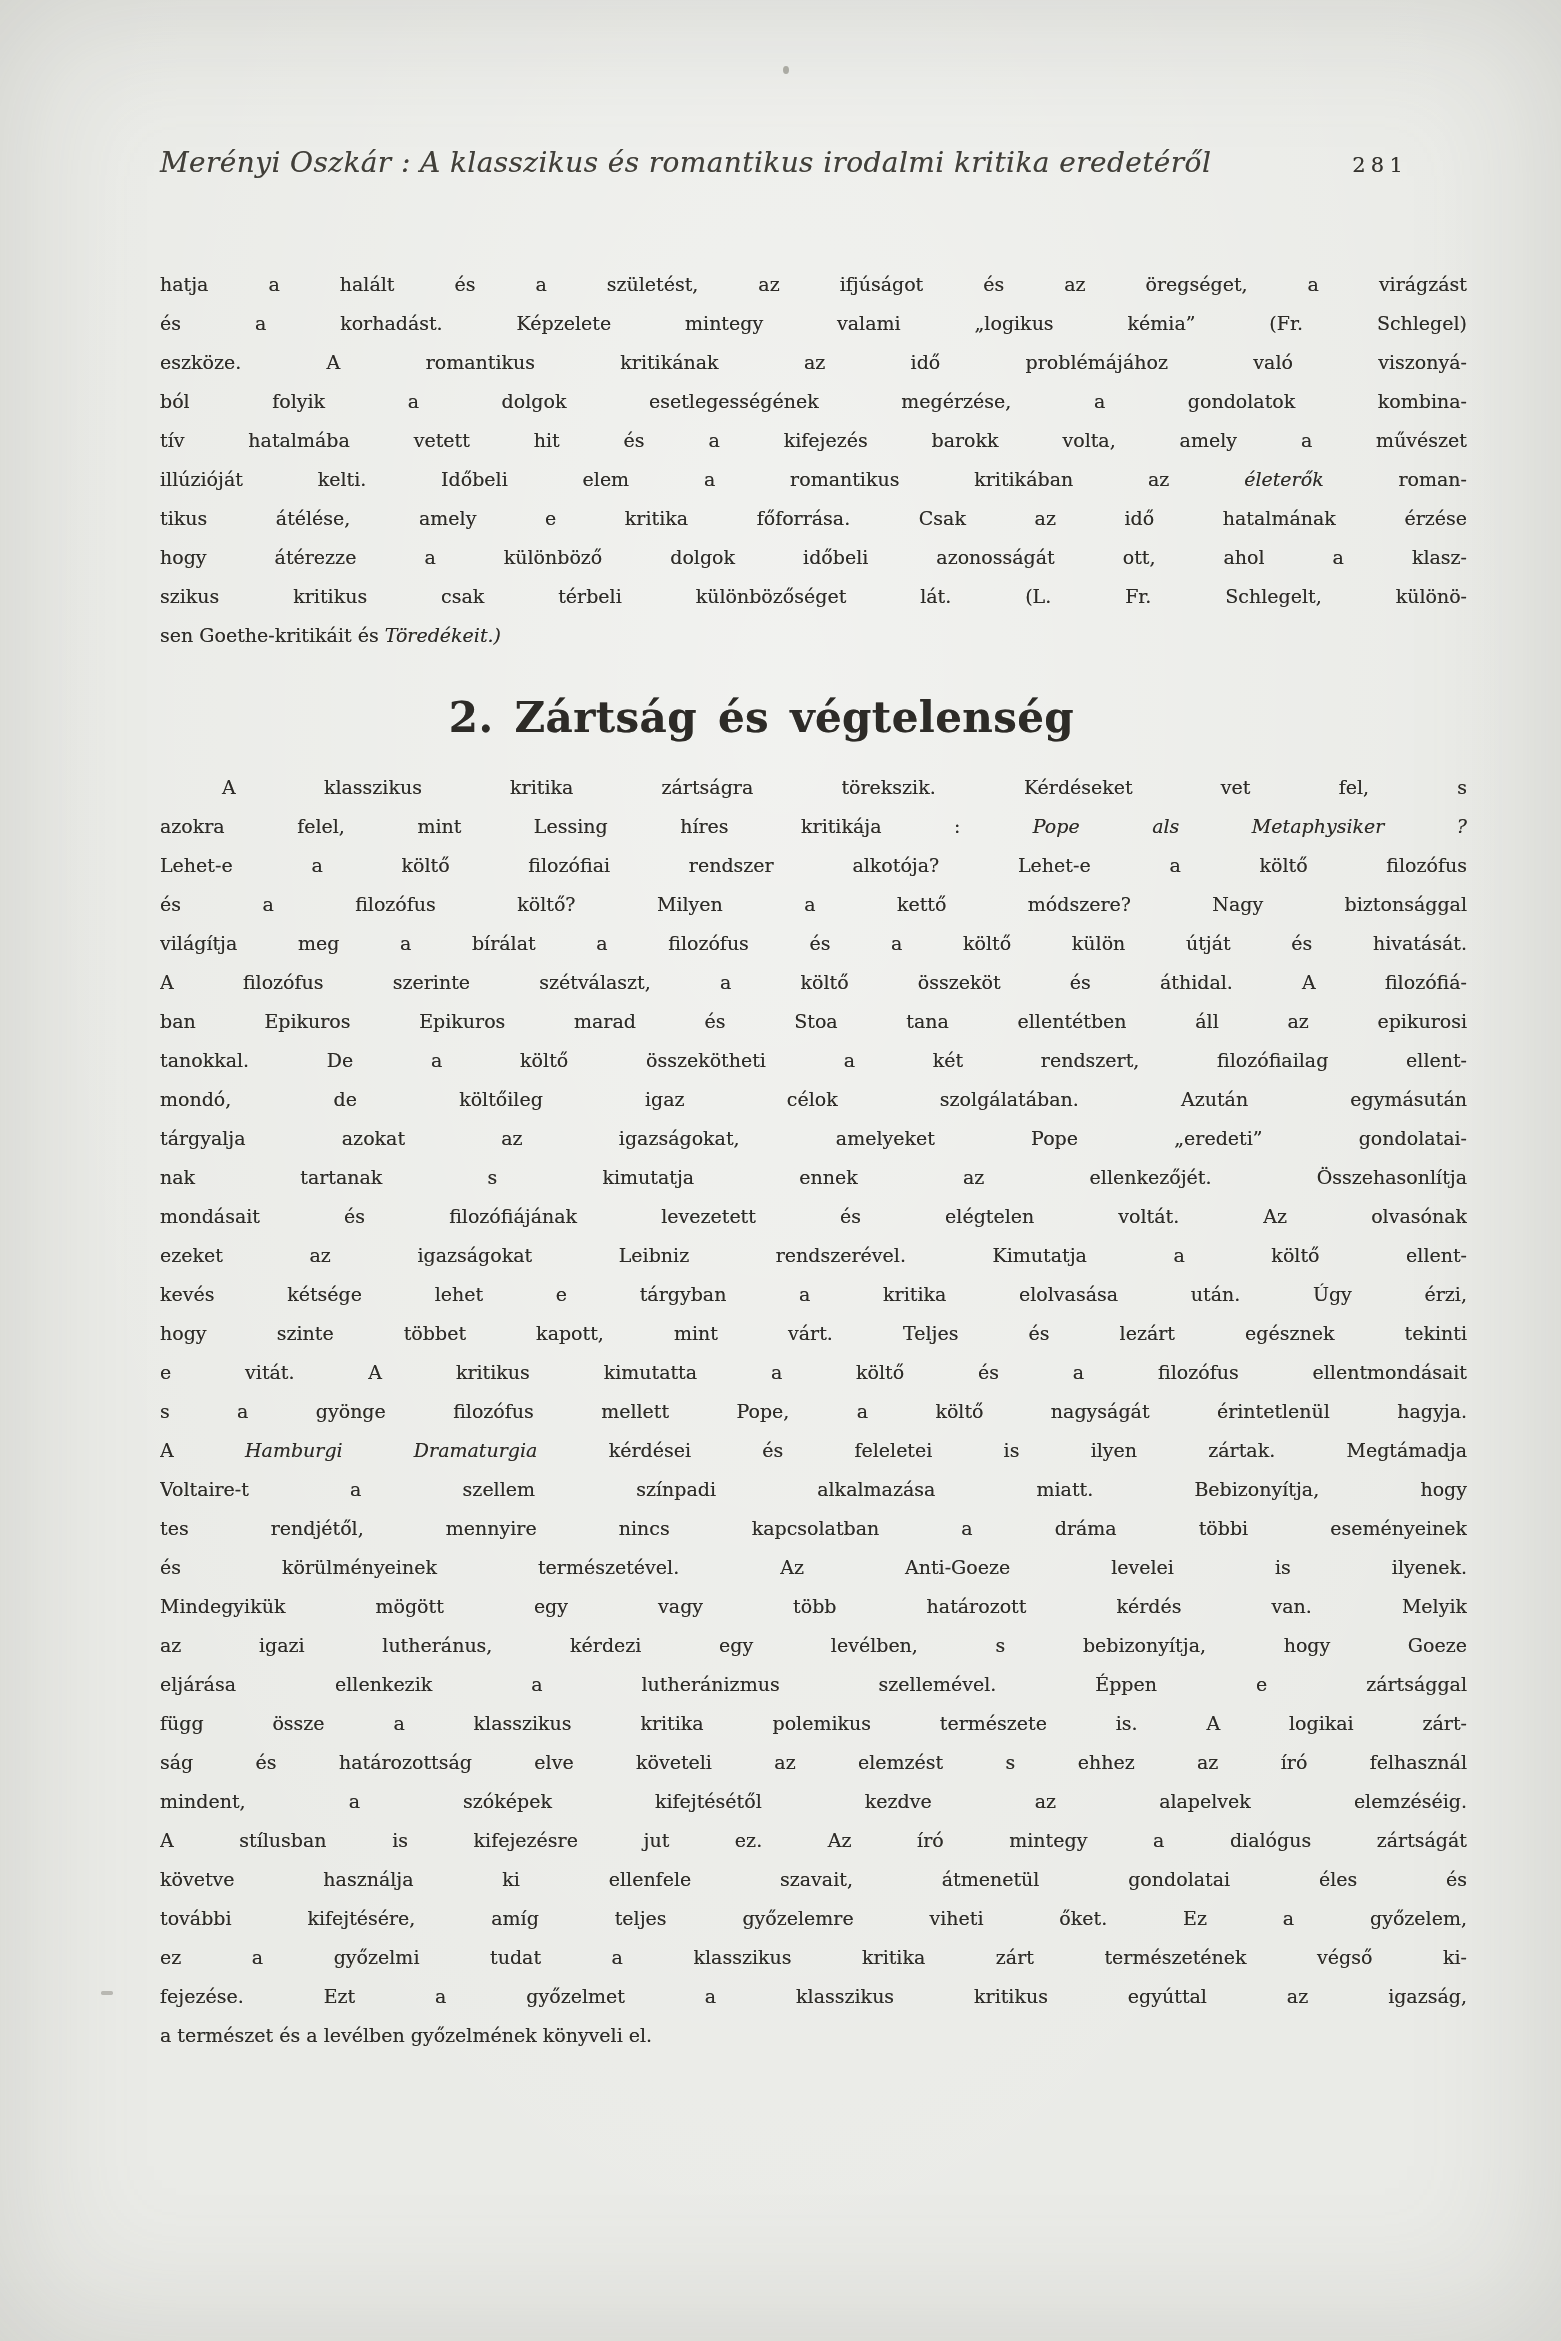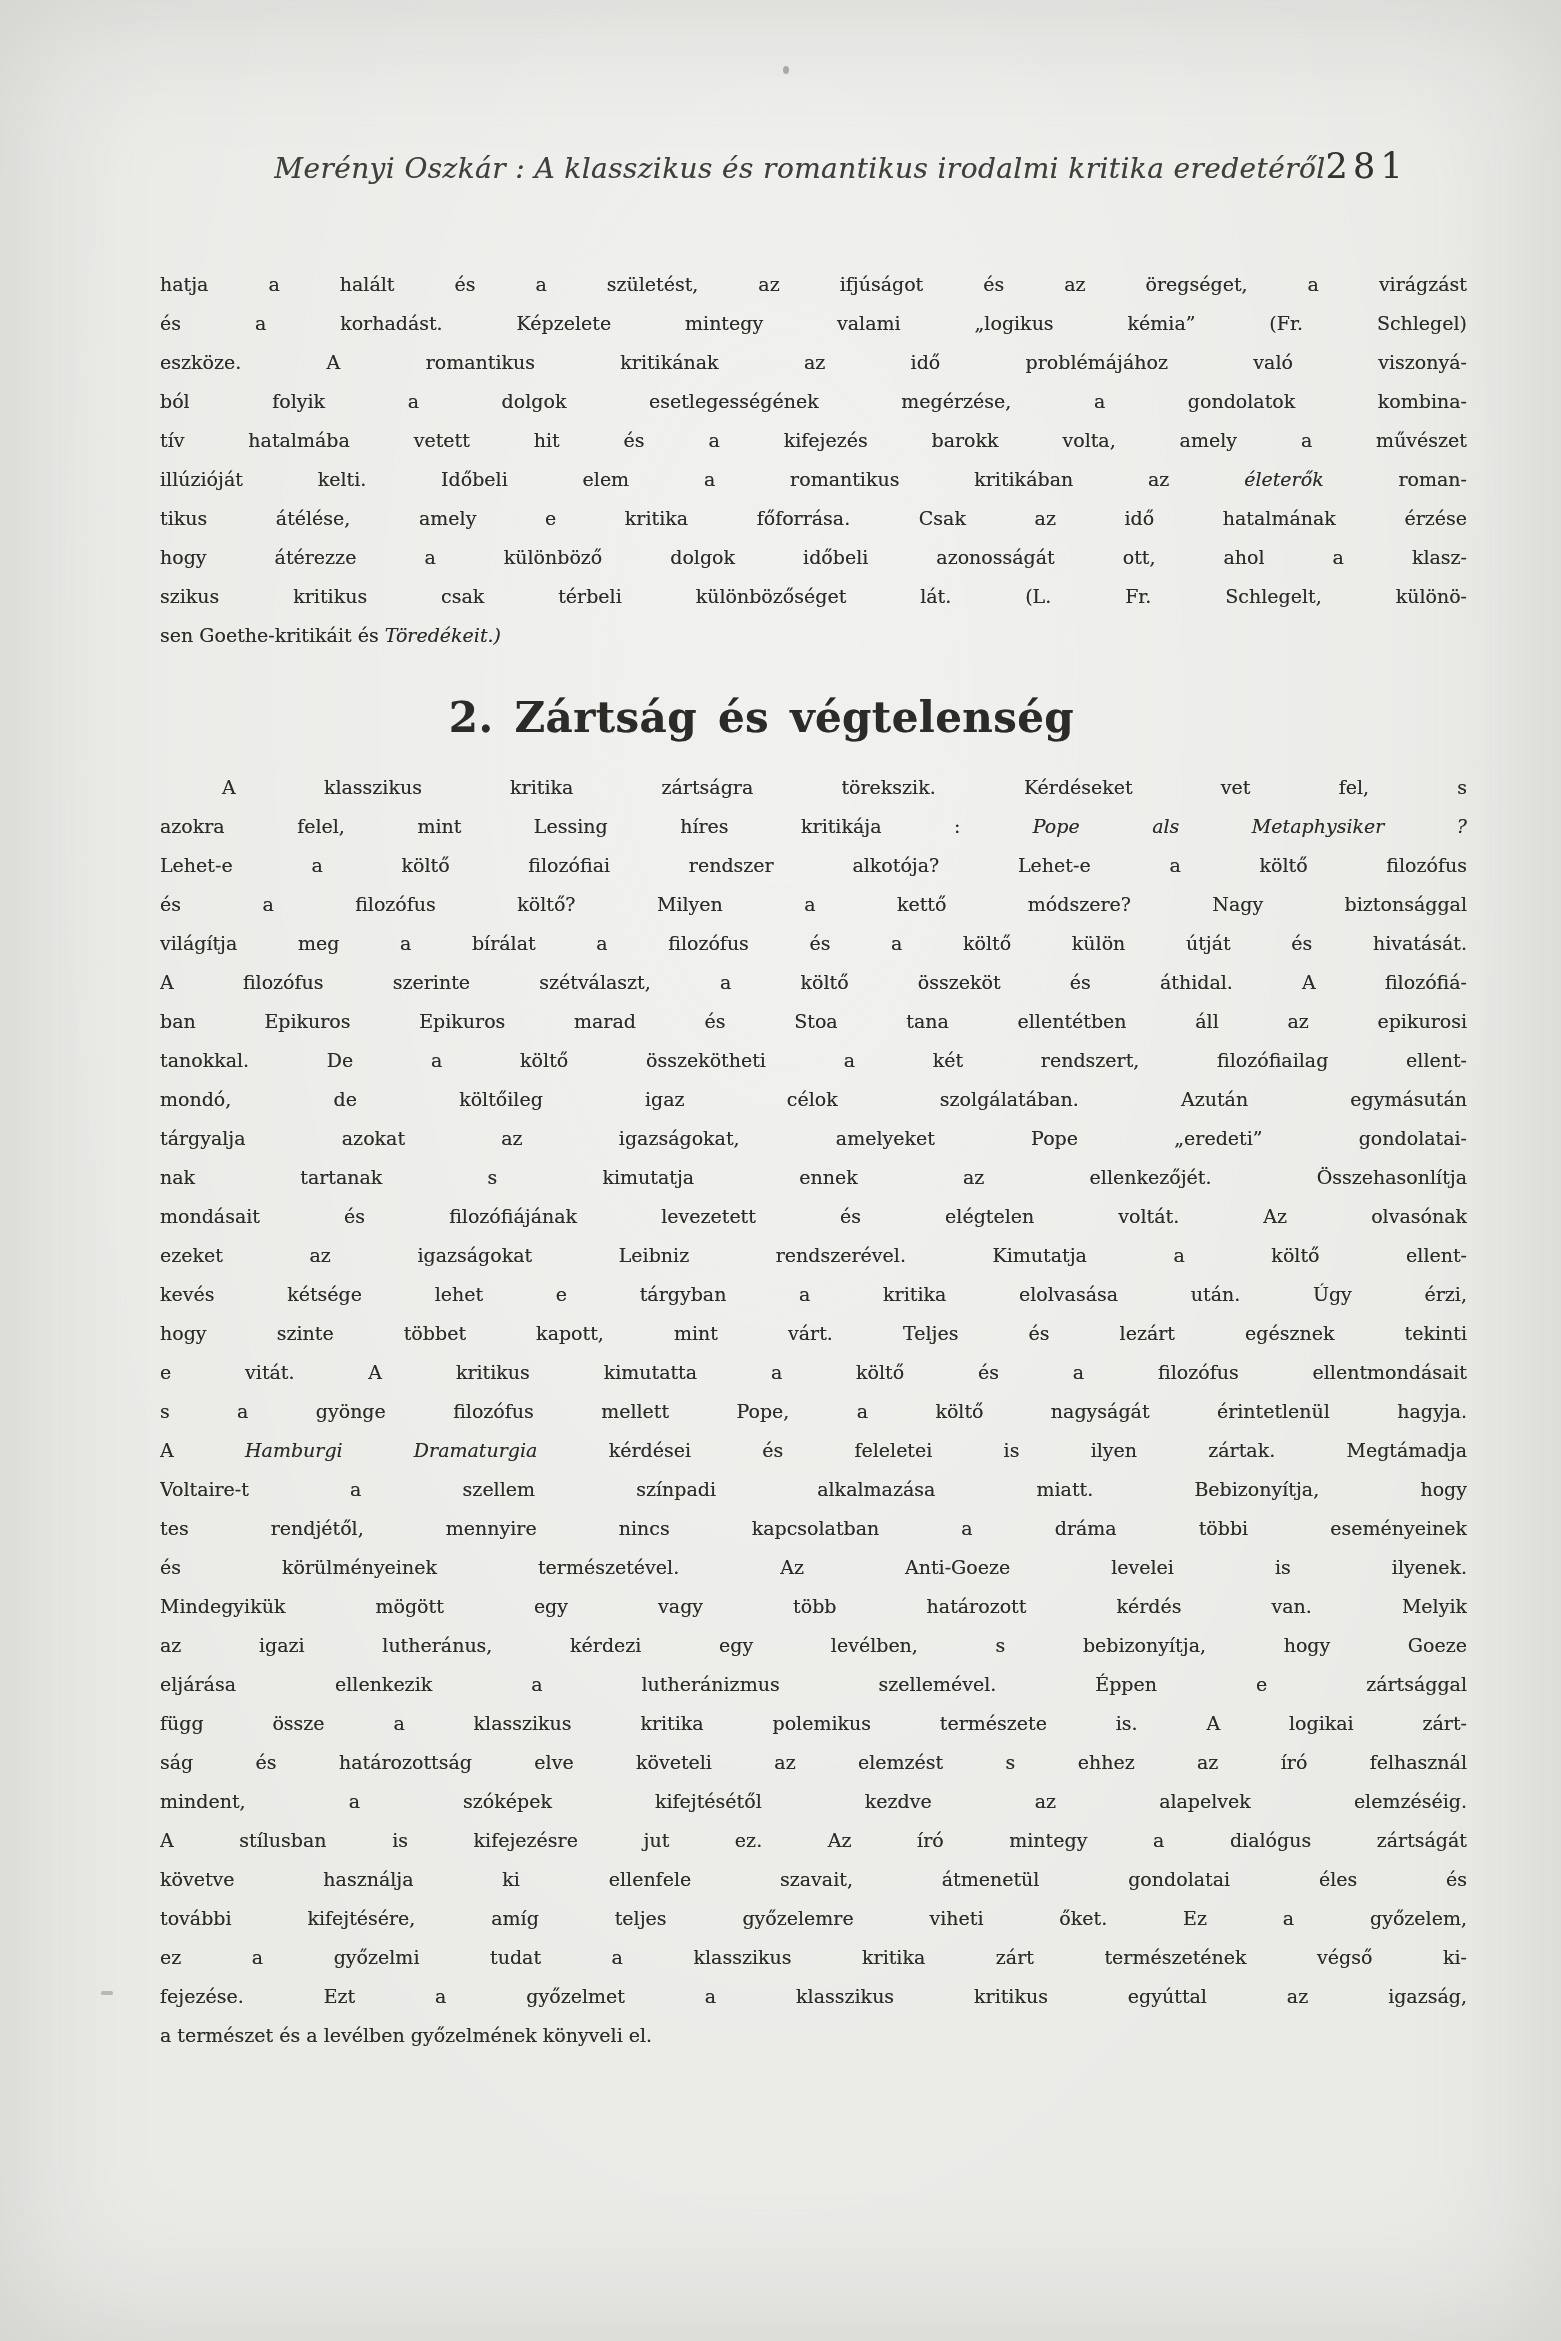--- a/index.html
+++ b/index.html
@@ -18,28 +18,28 @@
     position:relative;
     width:1561px;height:2342px;
     box-sizing:border-box;
     padding:146px 94px 0 160px;
     background:
       radial-gradient(ellipse at 50% 30%, rgba(255,255,255,0.35), rgba(255,255,255,0) 70%),
       var(--paper);
     box-shadow:inset 0 0 147px rgba(110,108,98,0.22);
   }
   .running-header{
-    display:flex;justify-content:flex-end;align-items:baseline;
+    display:flex;justify-content:space-between;align-items:baseline;
     height:36px;
     font-style:italic;font-size:28px;color:var(--header-ink);
     text-shadow:0 0 0.6px rgba(60,58,52,0.5);
   }
   .header-title{letter-spacing:0.4px;}
   .page-number{
-    font-style:normal;font-size:35px;letter-spacing:5.2px;
+    font-style:normal;font-size:21px;letter-spacing:5.2px;
     margin-right:59px;color:#35332e;
   }
   .body-text{margin-top:83px;}
   .line{
     height:39px;line-height:39px;font-size:19px;
     text-align:justify;text-align-last:justify;
     overflow:hidden;white-space:normal;
     text-shadow:0 0 0.6px rgba(43,41,36,0.55);
   }
   .line.last{text-align-last:left;}

